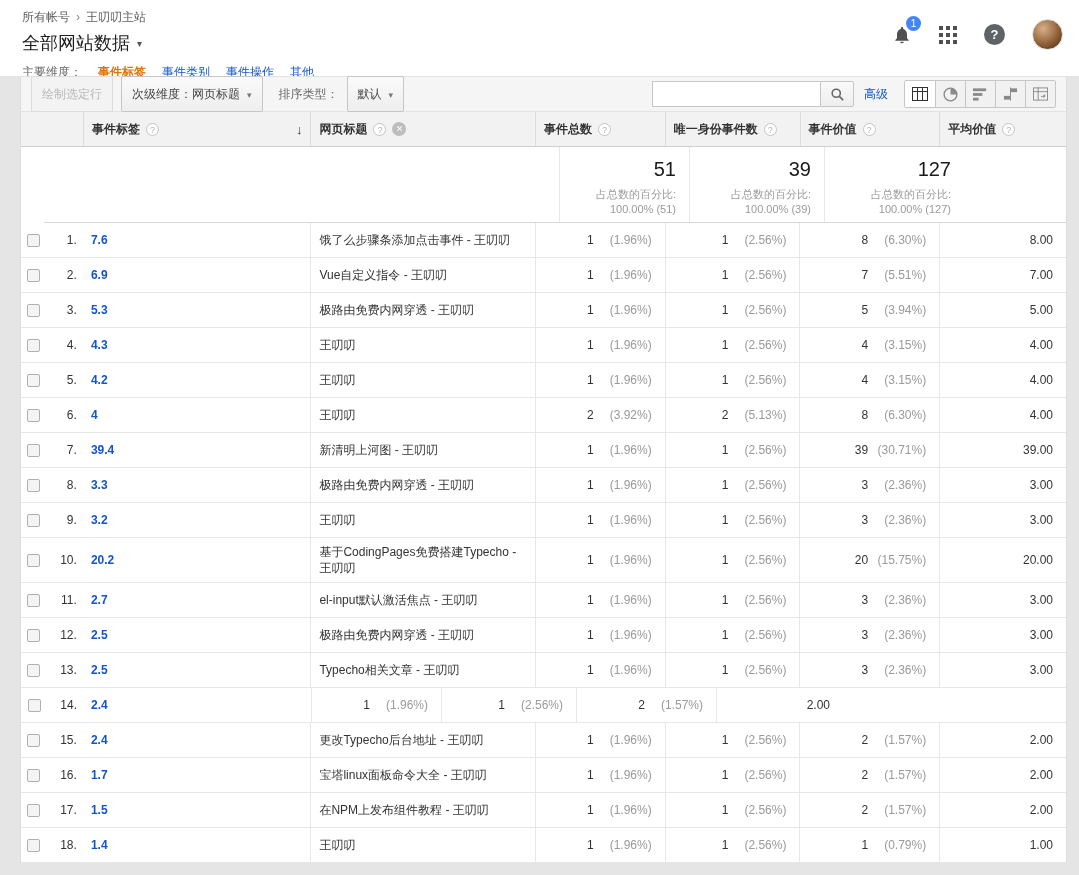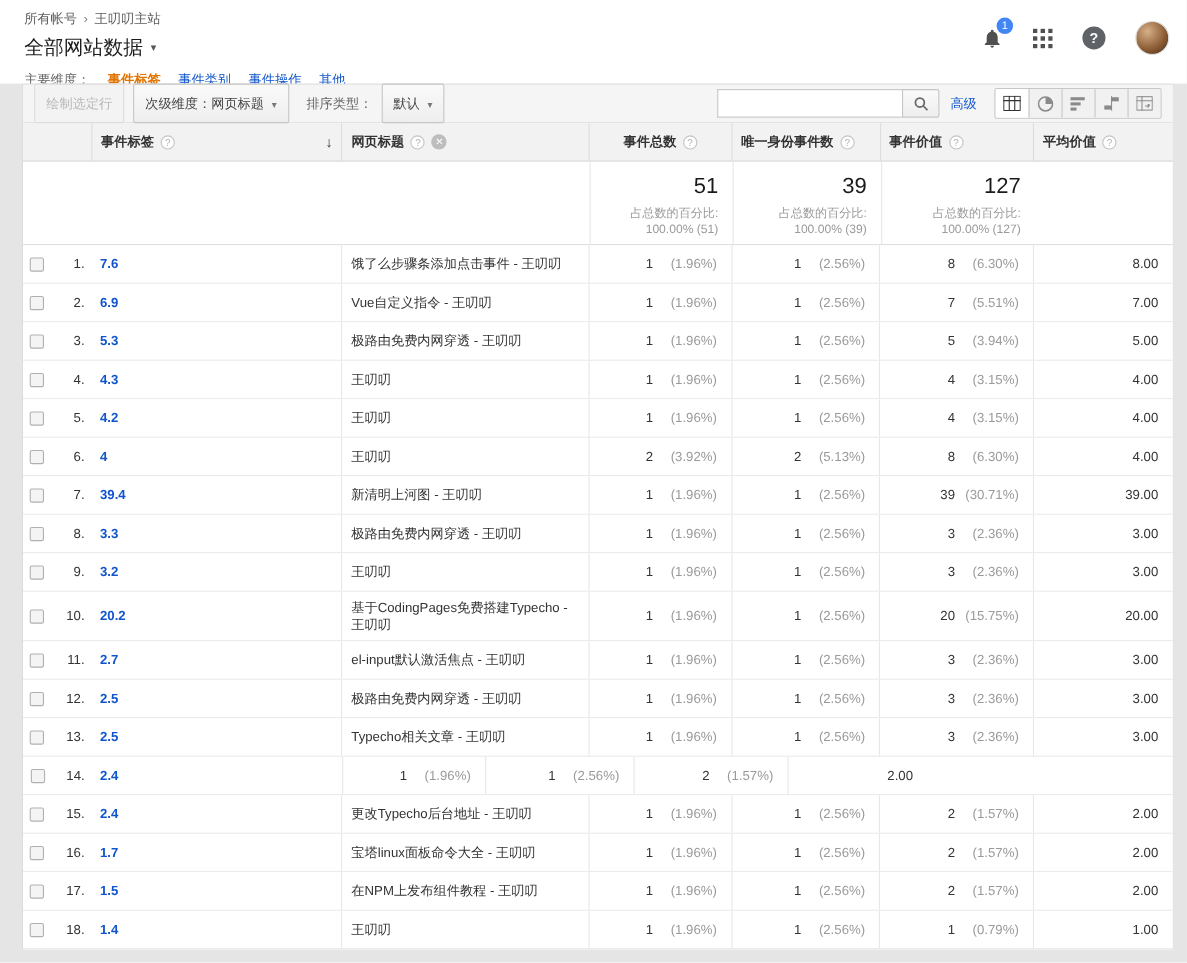--- a/index.html
+++ b/index.html
@@ -62,36 +62,36 @@
   .view-btn:first-child { border-left:none; }
   .view-btn.active { background:#fff; color:#333; }
 
   
   .thead { display:flex; background:#f2f2f2; border-bottom:1px solid #cfcfcf; height:35px; font-weight:bold; font-size:12px; }
   .th { display:flex; align-items:center; padding:0 8px; gap:6px; border-left:1px solid #ddd; cursor:pointer; }
   .th.first { border-left:none; cursor:default; }
   .w-select { width:62px; }
   .w-label  { width:228px; }
   .w-title  { width:225px; }
-  .w-total  { width:130px;justify-content:center; }
+  .w-total  { width:130px; }
   .w-unique { width:135px; }
   .w-value  { width:140px; }
   .w-avg    { width:127px; }
 
   .q-icon { width:13px; height:13px; border:1px solid #c4c4c4; border-radius:50%; color:#b3b3b3;
             font-size:9px; line-height:12px; text-align:center; font-weight:normal; flex:none; cursor:pointer; background:#fff; }
   .q-icon::after { content:"?"; }
   .sort-arrow { margin-left:auto; color:#333; font-size:13px; font-weight:normal; cursor:pointer; }
   .sort-arrow::after { content:"\2193"; }
   .remove-icon { width:14px; height:14px; border-radius:50%; background:#bdbdbd; color:#fff;
                  font-size:9px; line-height:14px; text-align:center; cursor:pointer; flex:none; }
   .remove-icon::after { content:"\2715"; }
 
   
-  .tsum { display:flex; border-bottom:1px solid #d8d8d8; height:76px; background:#fff; }
+  .tsum { display:flex; border-bottom:1px solid #d8d8d8; height:76px; background:#fff;margin-left:23px; }
   .ts-spacer { width:515px; }
   .ts-cell { padding:11px 13px 0 0; text-align:right; border-left:1px solid #e7e7e7; }
   .ts-num { font-size:20px; color:#1a1a1a; }
   .ts-sub { margin-top:6px; font-size:11px; color:#9a9a9a; line-height:15px; }
 
   
   .trow { display:flex; align-items:center; border-bottom:1px solid #e7e7e7; min-height:35px; background:#fff; }
   .c-check { width:26px; display:flex; justify-content:center; align-items:center; }
   .checkbox { width:13px; height:13px; background:#f4f4f4; border:1px solid #b0b0b0; border-radius:2px; cursor:pointer; }
   .c-index { width:36px; text-align:right; padding-right:6px; color:#333; }

